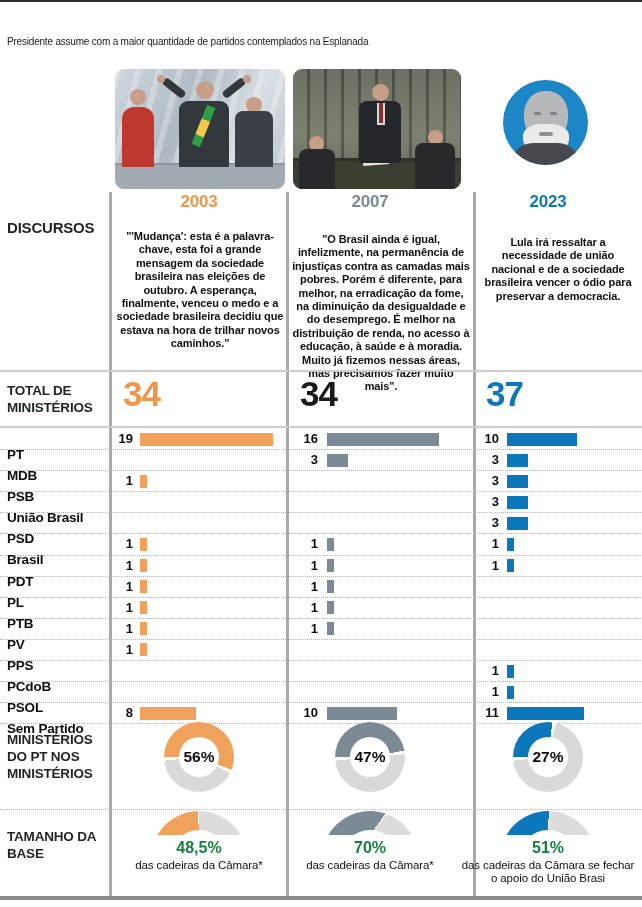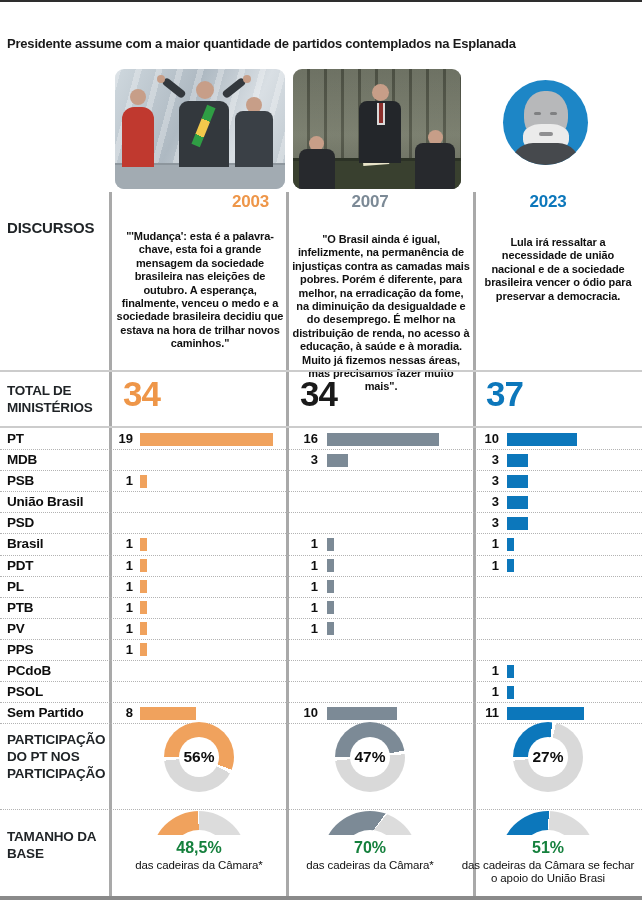--- a/index.html
+++ b/index.html
@@ -1,20 +1,20 @@
 <!DOCTYPE html>
 <html lang="pt"><head>
 <meta charset="utf-8">
 <style>
   html,body{margin:0;padding:0;background:#fff;}
   .page{position:relative;width:642px;height:907px;background:#fff;overflow:hidden;
         font-family:"Liberation Sans",sans-serif;color:#111;}
   .topline{position:absolute;top:0;left:0;width:642px;height:2px;background:#2e2e2e;}
   .title{position:absolute;top:7px;left:7px;margin:0;font-size:20px;font-weight:800;letter-spacing:-0.4px;color:#0d0d0d;}
-  .subtitle{position:absolute;top:36px;left:7px;margin:0;font-size:13px;font-weight:700;color:#1a1a1a;letter-spacing:-0.2px;}
+  .subtitle{position:absolute;top:36px;left:7px;margin:0;font-size:10px;font-weight:400;color:#1a1a1a;letter-spacing:-0.2px;}
 
   
   .photo{position:absolute;top:69px;height:120px;border-radius:9px;overflow:hidden;}
   .photo1{left:115px;width:170px;background:linear-gradient(115deg,#cfd8de 0%,#aeb9c2 40%,#d9dfe4 70%,#bcc6cd 100%);}
   .photo1::before{content:"";position:absolute;inset:0;background:repeating-linear-gradient(105deg,rgba(255,255,255,.28) 0 6px,rgba(0,0,0,0) 6px 20px);}
   .photo2{left:293px;width:168px;background:linear-gradient(180deg,#585c4e 0%,#6a6e5e 55%,#4e5245 100%);}
   .photo2::before{content:"";position:absolute;inset:0;background:repeating-linear-gradient(90deg,rgba(220,225,210,.16) 0 14px,rgba(30,32,26,.22) 14px 17px);}
   .photo3{position:absolute;left:503px;top:80px;width:85px;height:85px;border-radius:50%;overflow:hidden;background:#1d86c6;}
 
   .p1-parapet{position:absolute;bottom:0;left:0;right:0;height:24px;background:#a2abb2;border-top:2px solid #8d969d;}
@@ -43,21 +43,21 @@
   .p2-seated-r-head{position:absolute;right:18px;bottom:44px;width:15px;height:15px;border-radius:50%;background:#c79e88;}
 
   .p3-head{position:absolute;left:21px;top:11px;width:44px;height:50px;border-radius:46%;background:#b7b8ba;}
   .p3-eye-l{position:absolute;left:31px;top:32px;width:7px;height:3px;border-radius:2px;background:#7f8082;}
   .p3-eye-r{position:absolute;left:47px;top:32px;width:7px;height:3px;border-radius:2px;background:#7f8082;}
   .p3-beard{position:absolute;left:20px;top:44px;width:46px;height:29px;border-radius:40% 40% 46% 46%;background:#ebebeb;}
   .p3-mouth{position:absolute;left:36px;top:52px;width:14px;height:4px;border-radius:2px;background:#8f8f91;}
   .p3-shoulders{position:absolute;left:8px;bottom:0;width:69px;height:22px;border-radius:26px 26px 0 0;background:#46494d;}
 
   .year{position:absolute;top:192px;width:120px;text-align:center;font-size:17px;font-weight:800;letter-spacing:-0.2px;}
-  .y1{left:149px;text-align:right;}.y2{left:310px;}.y3{left:488px;}
+  .y1{left:139px;}.y2{left:310px;}.y3{left:488px;}
 
   .vline{position:absolute;top:192px;height:705px;width:3px;background:#a9a9a9;}
   .v1{left:109px;}.v2{left:286px;}.v3{left:473px;}
 
   .lbl{position:absolute;left:7px;font-weight:800;color:#1f2326;letter-spacing:-0.2px;}
   .lbl-discursos{top:219px;font-size:15px;}
   .lbl-total{top:382px;width:100px;font-size:13.5px;line-height:17px;}
   .lbl-part{top:731px;width:106px;font-size:13.5px;line-height:17px;}
   .lbl-tam{top:828px;width:92px;font-size:13.5px;line-height:17px;}
 
@@ -69,21 +69,21 @@
   .hline{position:absolute;left:0;width:642px;height:2px;background:#cccccc;}
   .h1{top:370px;}.h2{top:426px;}
   .dotline{position:absolute;left:0;width:642px;height:0;border-top:1px dotted #b3b3b3;}
   .d1{top:809px;}
 
   .total{position:absolute;top:374px;font-size:35px;font-weight:700;letter-spacing:-1px;line-height:40px;}
   .t1{left:123px;}.t2{left:300px;}.t3{left:486px;}
 
   .party-table{position:absolute;top:429px;left:0;width:642px;}
   .prow{position:relative;height:20.1px;border-bottom:1px dotted #b3b3b3;}
-  .plabel{position:absolute;left:7px;top:0;font-size:13.5px;font-weight:800;line-height:20px;letter-spacing:-0.2px;color:#0e0e0e;}
+  .plabel{position:absolute;left:7px;top:16px;font-size:13.5px;font-weight:800;line-height:20px;letter-spacing:-0.2px;color:#0e0e0e;}
   .pval{position:absolute;top:0;font-size:13px;font-weight:800;line-height:20px;text-align:right;color:#0e0e0e;}
   .pbar{position:absolute;top:3.5px;height:13px;}
 
   .donut{position:absolute;top:722px;width:70px;height:70px;border-radius:50%;}
   .dhole{position:absolute;left:15px;top:15px;width:40px;height:40px;border-radius:50%;background:#fff;}
   .dpct{position:absolute;inset:0;display:flex;align-items:center;justify-content:center;font-size:15.5px;font-weight:800;color:#0d0d0d;}
 
   .gwrap{position:absolute;top:811px;text-align:center;}
   .gauge{position:relative;width:96px;height:48px;margin:0 auto;border-radius:48px 48px 0 0;overflow:hidden;}
   .ghole{position:absolute;left:19px;bottom:0;width:58px;height:29px;border-radius:29px 29px 0 0;background:#fff;}
@@ -248,21 +248,21 @@
         <div class="plabel">Sem Partido</div>
         <div class="pval" style="left: 110px; width: 23px;">8</div>
         <div class="pbar" style="left: 140px; width: 56px; background: rgb(240, 162, 93);"></div>
         <div class="pval" style="left: 291px; width: 27px;">10</div>
         <div class="pbar" style="left: 327px; width: 70px; background: rgb(124, 138, 150);"></div>
         <div class="pval" style="left: 476px; width: 23px;">11</div>
         <div class="pbar" style="left: 507px; width: 77px; background: rgb(12, 119, 187);"></div>
       </div>
     </div>
 
-  <div class="lbl lbl-part">PARTICIPAÇÃO DO PT NOS PARTICIPAÇÃO</div>
+  <div class="lbl lbl-part">MINISTÉRIOS DO PT NOS MINISTÉRIOS</div>
   <div>
       <div class="donut" style="left: 164px; background: conic-gradient(from 270deg, rgb(240, 162, 93) 0deg, rgb(240, 162, 93) 56%, rgb(255, 255, 255) 56%, rgb(255, 255, 255) 57.7%, rgb(217, 217, 217) 57.7%, rgb(217, 217, 217) 98.3%, rgb(255, 255, 255) 98.3%, rgb(255, 255, 255) 100%);">
         <div class="dhole"></div>
         <div class="dpct">56%</div>
       </div>
       <div class="donut" style="left: 335px; background: conic-gradient(from 270deg, rgb(124, 138, 150) 0deg, rgb(124, 138, 150) 47%, rgb(255, 255, 255) 47%, rgb(255, 255, 255) 48.7%, rgb(217, 217, 217) 48.7%, rgb(217, 217, 217) 98.3%, rgb(255, 255, 255) 98.3%, rgb(255, 255, 255) 100%);">
         <div class="dhole"></div>
         <div class="dpct">47%</div>
       </div>
       <div class="donut" style="left: 513px; background: conic-gradient(from 270deg, rgb(12, 119, 187) 0deg, rgb(12, 119, 187) 27%, rgb(255, 255, 255) 27%, rgb(255, 255, 255) 28.7%, rgb(217, 217, 217) 28.7%, rgb(217, 217, 217) 98.3%, rgb(255, 255, 255) 98.3%, rgb(255, 255, 255) 100%);">

